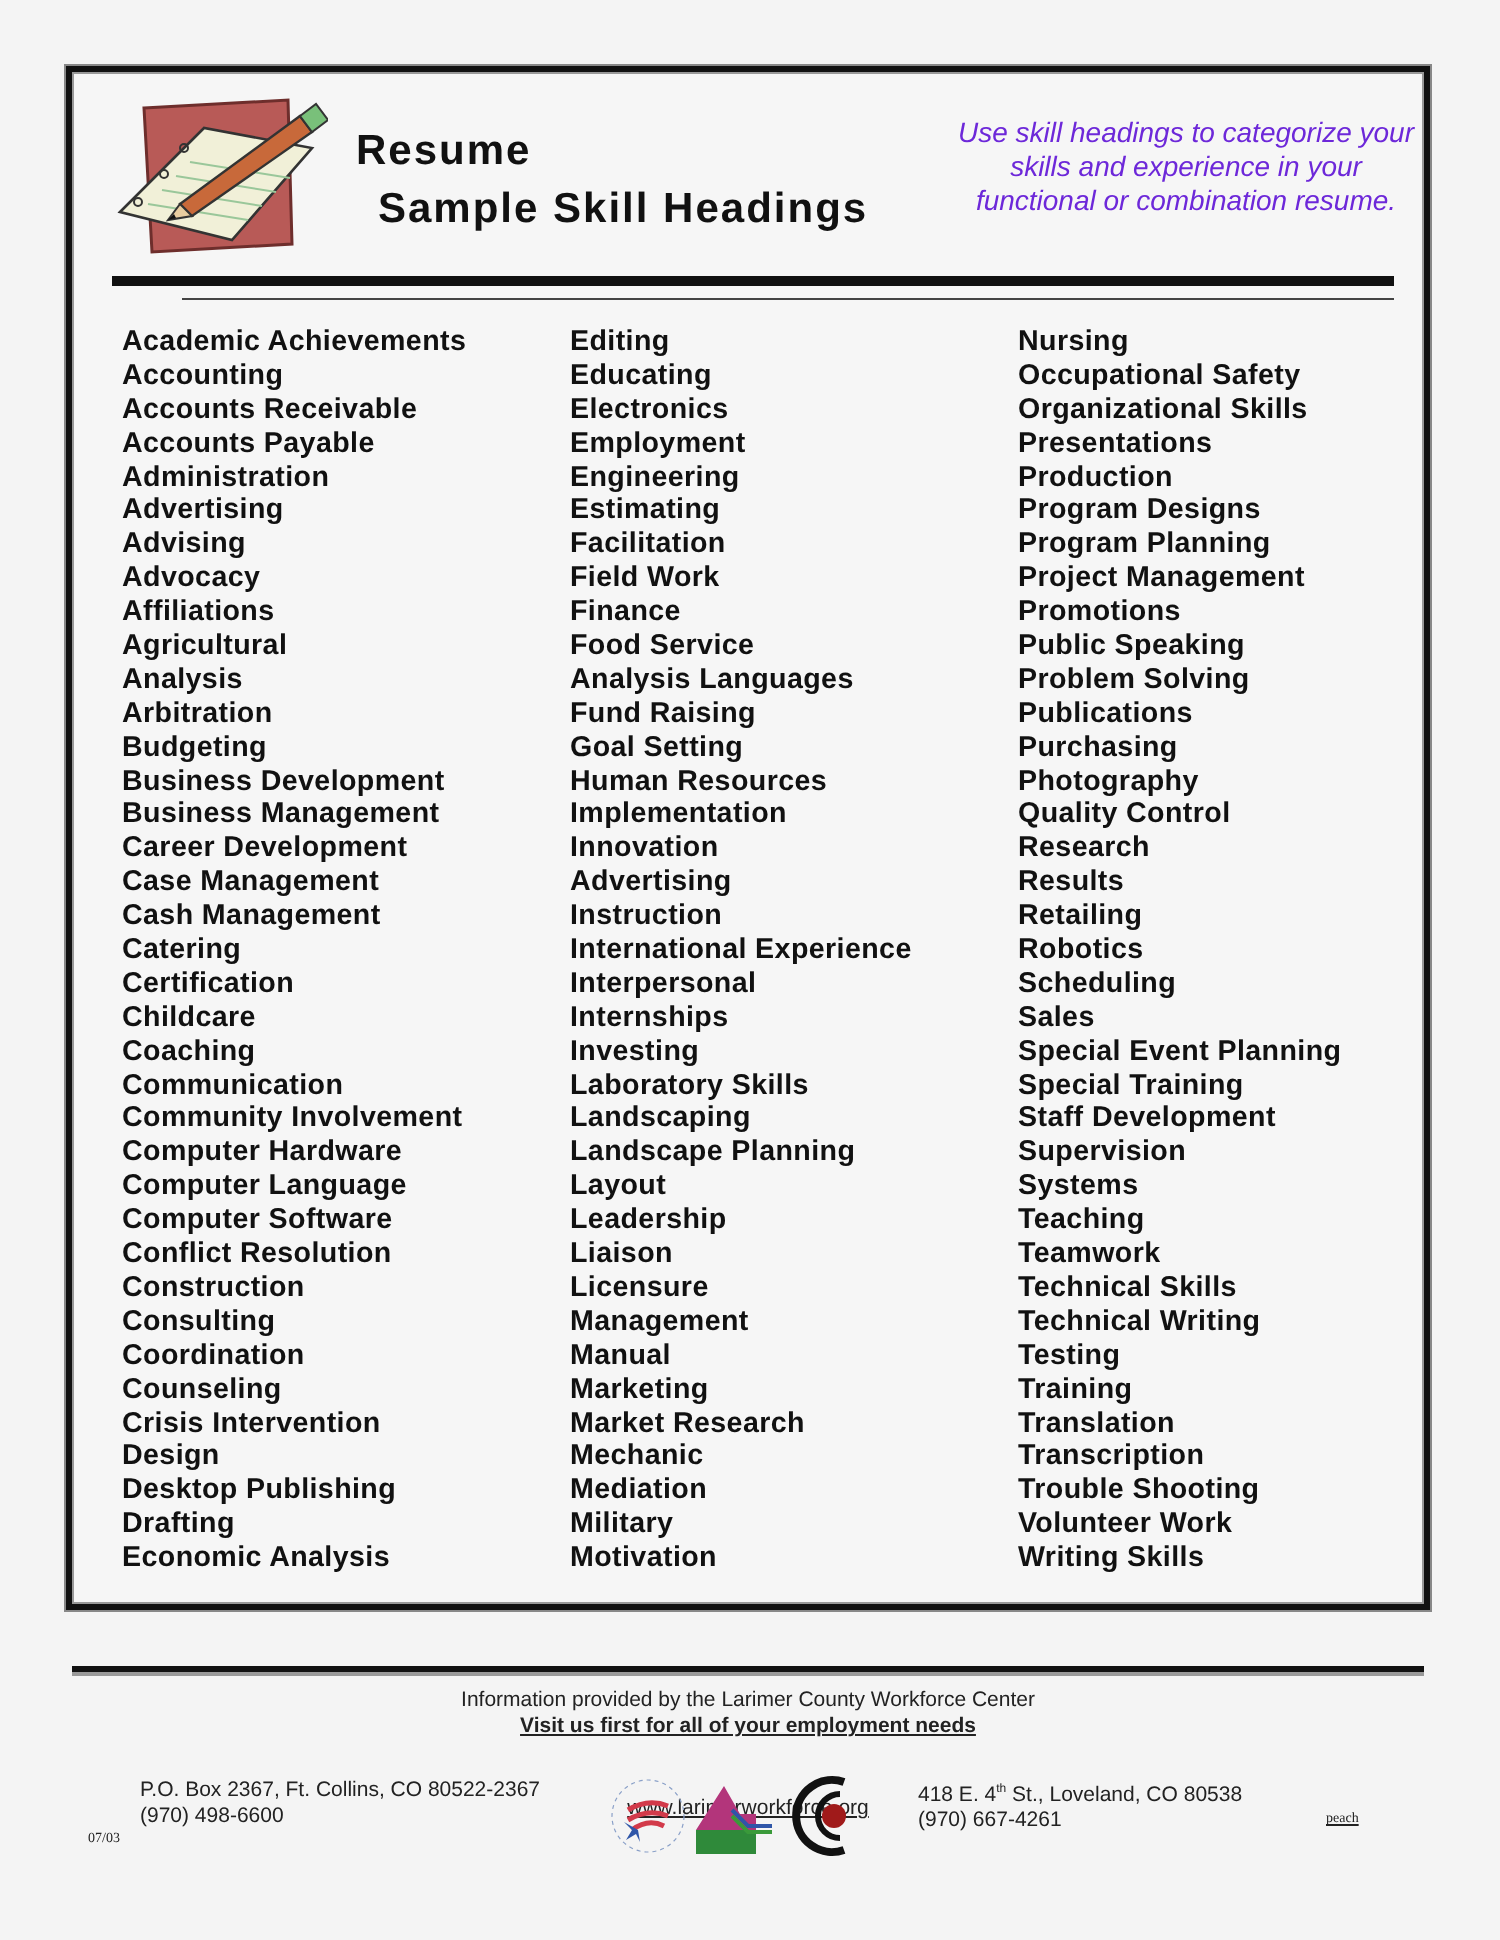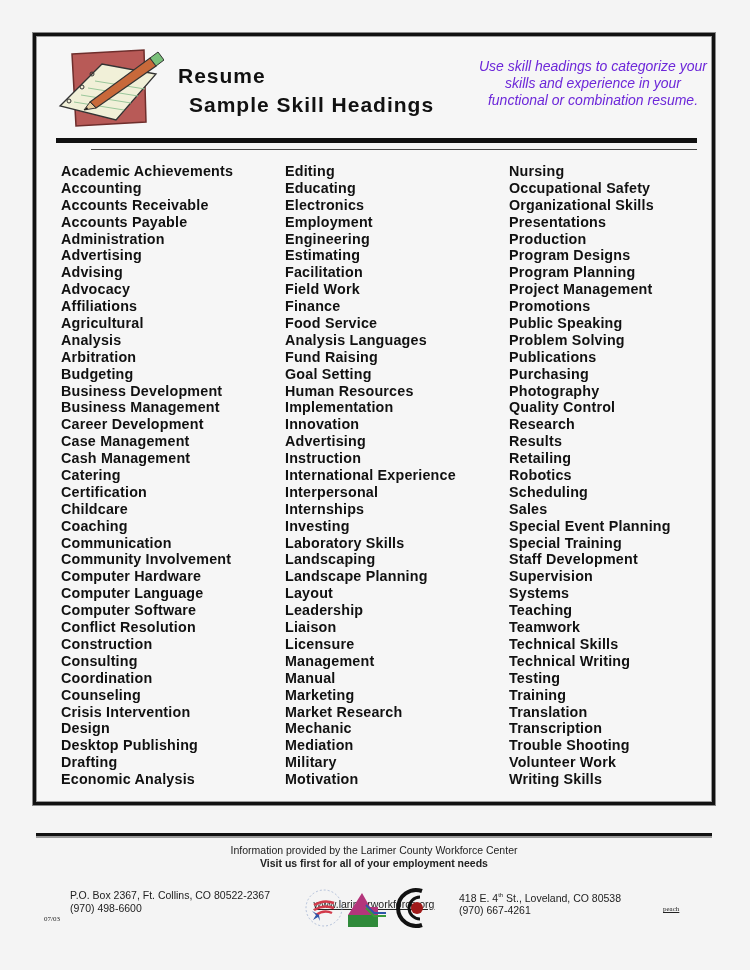--- a/index.html
+++ b/index.html
@@ -24,21 +24,21 @@
   .rule-thick { position: absolute; left: 20px; right: 15px; top: 102px; height: 5px; background: #111; }
   .rule-thin { position: absolute; left: 55px; right: 15px; top: 113px; height: 1px; background: #444; }
   .cols { position: absolute; left: 0; top: 127px; width: 100%; }
   .col { position: absolute; top: 0; }
   .col-1 { left: 25px; } .col-2 { left: 249px; } .col-3 { left: 473px; }
   .skill { font-size: 14.3px; font-weight: bold; height: 16.9px; line-height: 16.9px; white-space: nowrap; letter-spacing: 0.2px; }
   .footer-rule { position: absolute; left: 0; right: 0; top: 797px; height: 3px; background: #111; box-shadow: 0 2px 0 #999; }
   .footer { position: absolute; left: 0; right: 0; top: 805px; height: 90px; font-size: 10.5px; color: #222; }
   .f-center { position: absolute; left: 0; right: 0; text-align: center; }
   .f-line1 { top: 3px; }
-  .f-line2 { top: 16px; font-weight: bold; }
+  .f-line2 { top: 16px; font-weight: bold; text-decoration: underline; }
   .f-line3 { top: 29px; text-decoration: underline; margin-top: 28px; }
   .addr-left { position: absolute; left: 34px; top: 48px; line-height: 12.5px; }
   .date-code { position: absolute; left: 8px; top: 74px; font-size: 7px; font-family: "Liberation Serif", serif; }
   .addr-right { position: absolute; left: 423px; top: 48px; line-height: 12.5px; }
   .peach { position: absolute; left: 627px; top: 64px; font-size: 7px; font-family: "Liberation Serif", serif; text-decoration: underline; }
   .logos { position: absolute; left: 268px; top: 44px; width: 140px; height: 46px; }
 </style>
 </head>
 <body>
 

